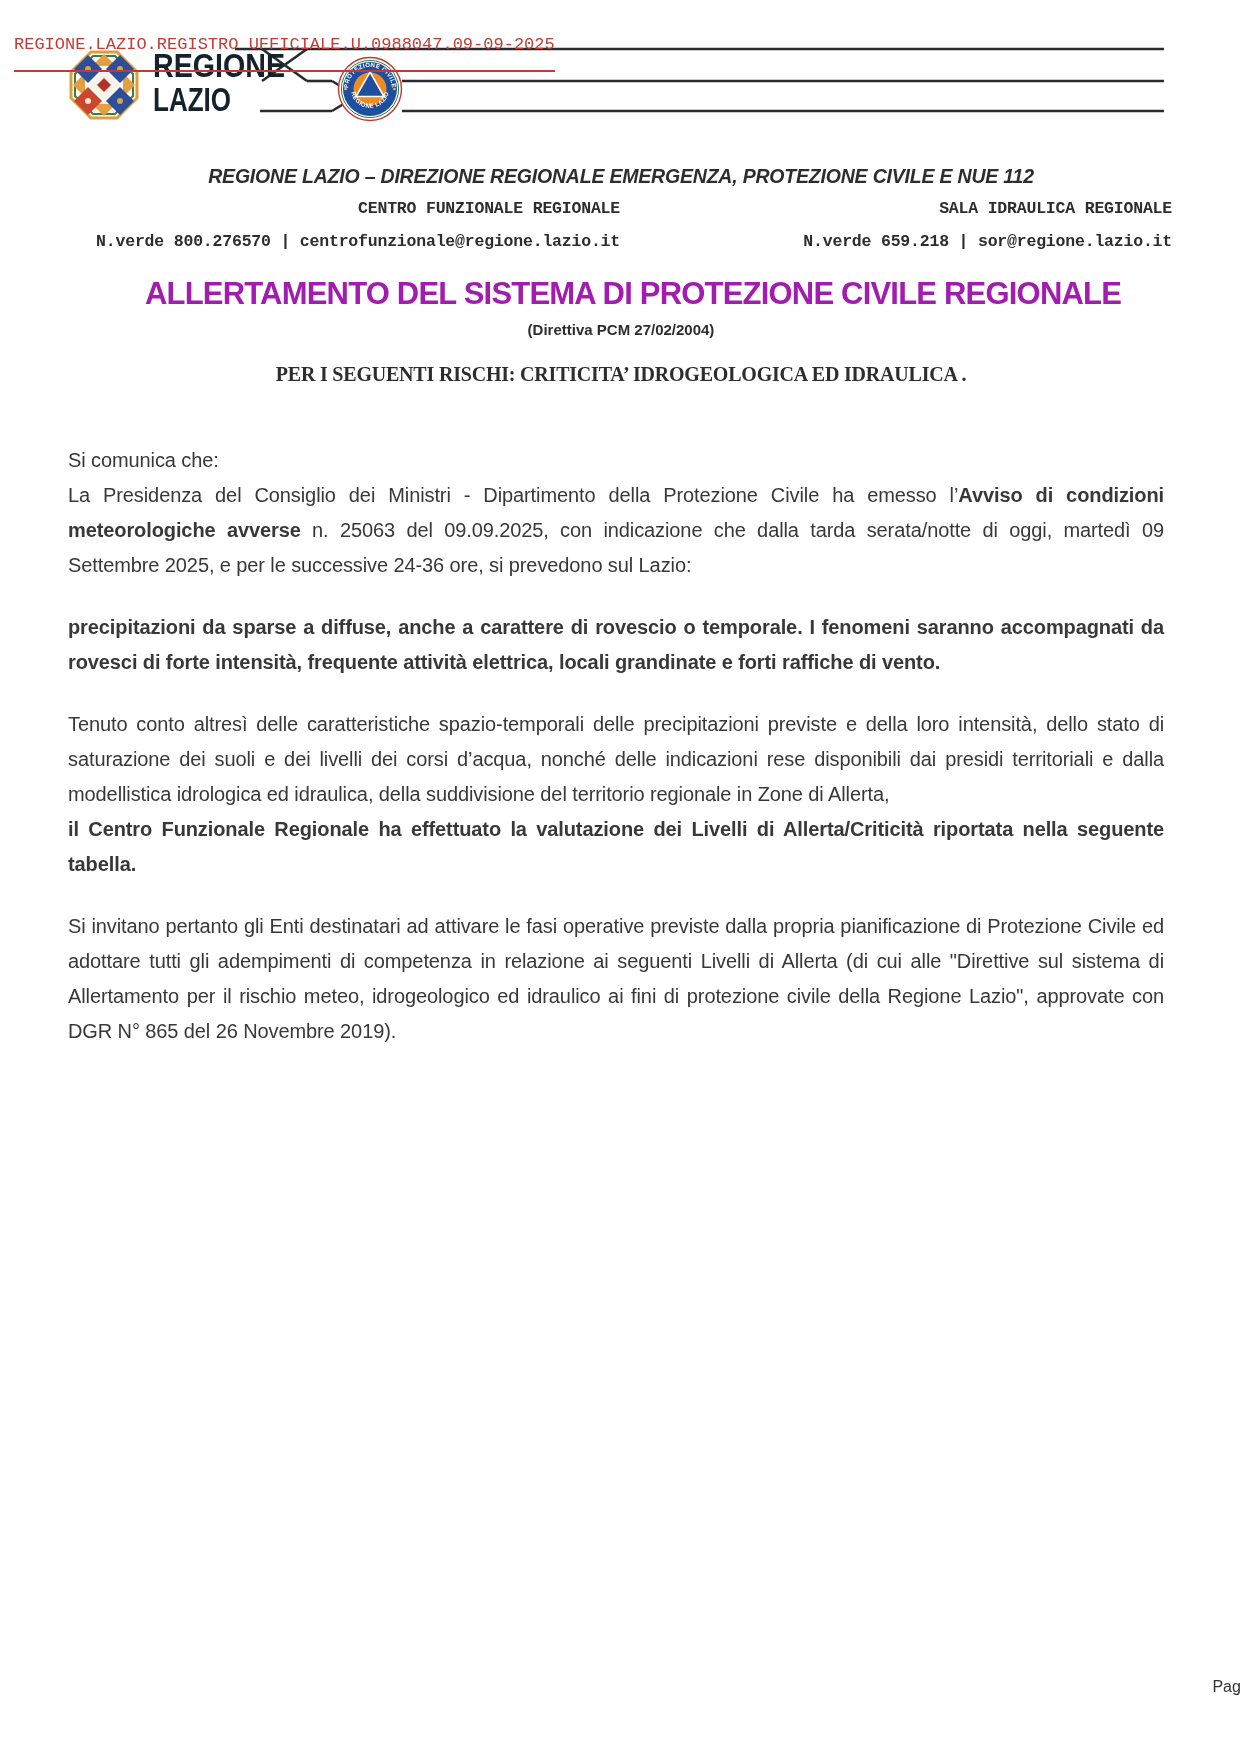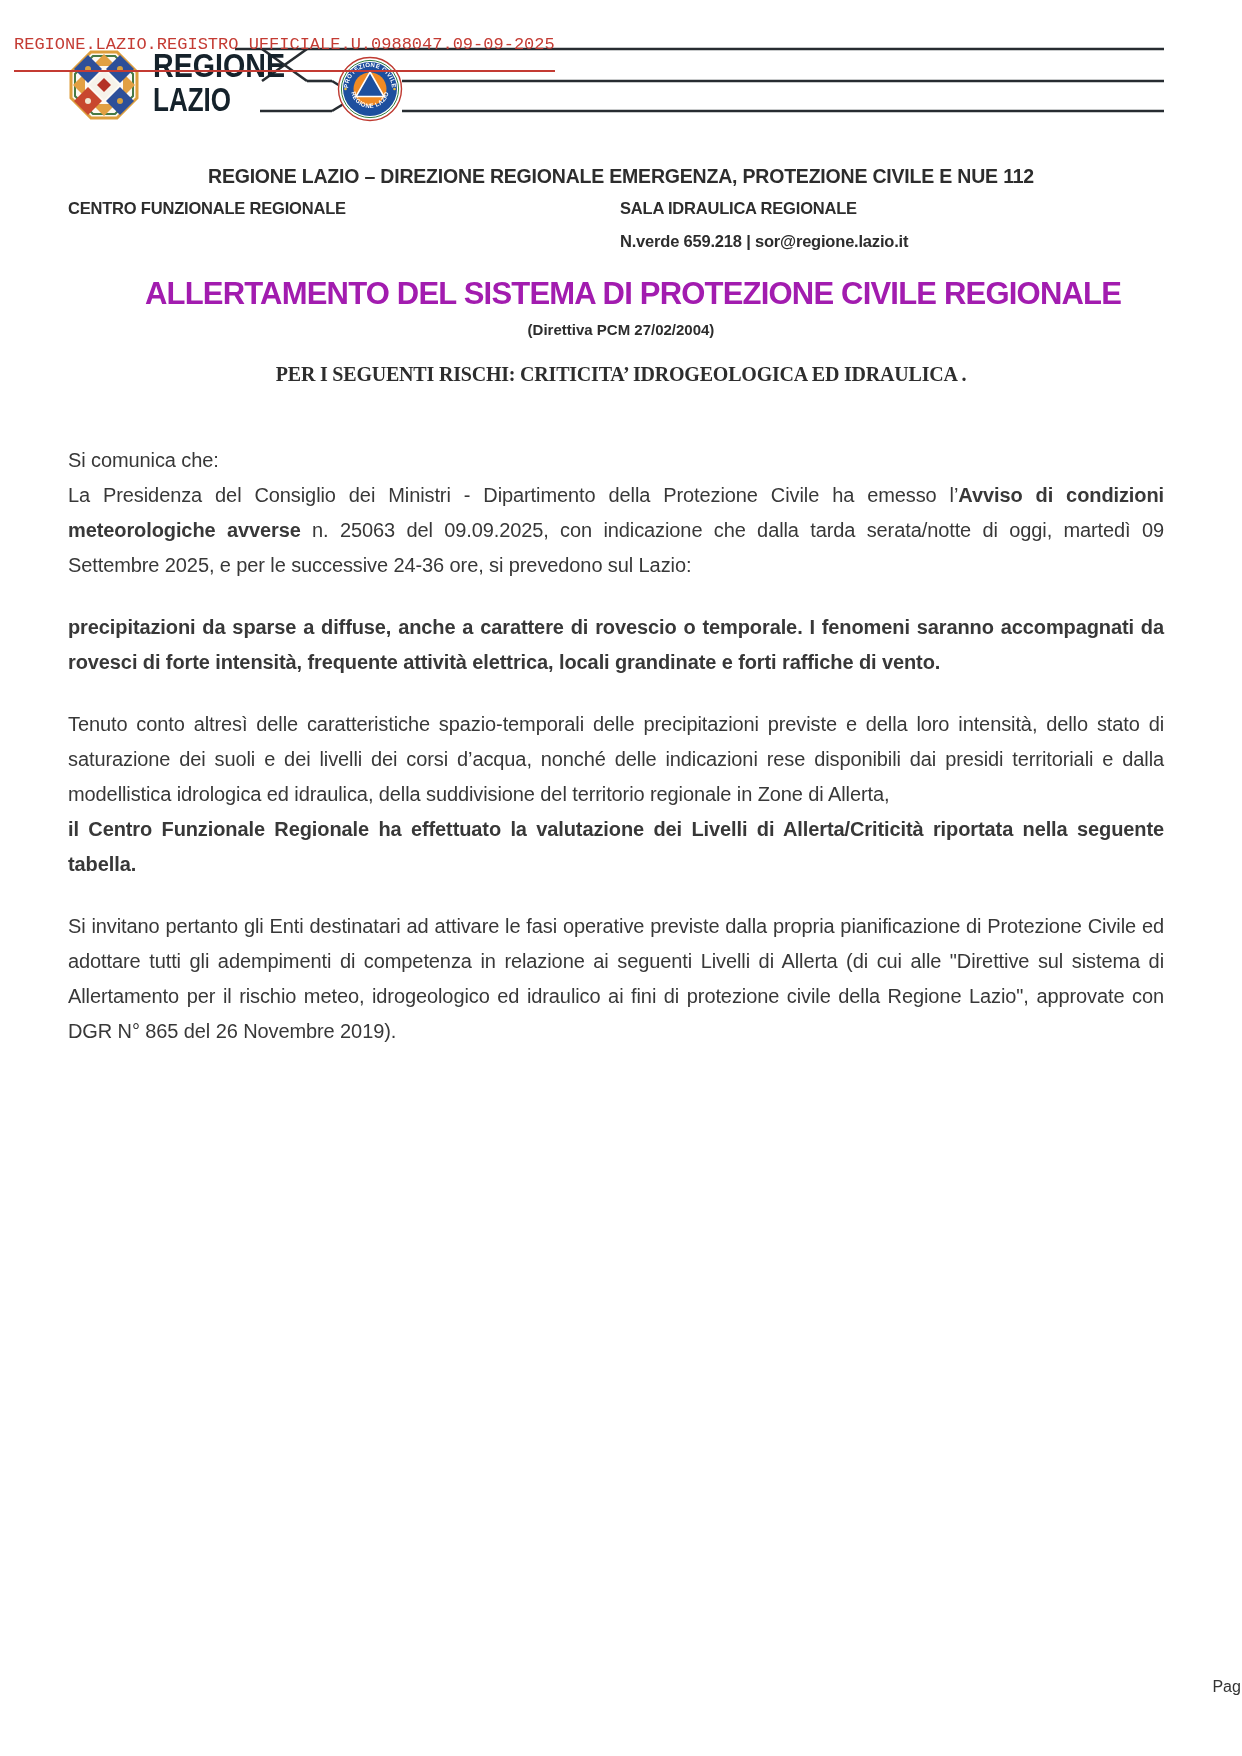--- a/index.html
+++ b/index.html
@@ -27,27 +27,27 @@
   }
   
   .letterhead{
     position:absolute; left:0; top:0; z-index:1;
   }
   
   .header-title{
     position:absolute; top:165px; left:0; width:100%;
     text-align:center;
     font-size:19.5px; font-weight:600; letter-spacing:-0.2px;
-    color:#2d2d2d; z-index:2;
+    color:#2d2d2d; z-index:2;font-style:italic;
   }
   .header-cols{
     position:absolute; top:199px; left:68px; width:1104px;
     display:flex; z-index:2;
   }
-  .header-col{width:50%; text-align:left;}
+  .header-col{width:50%; text-align:right;font-family:Liberation Mono, monospace;}
   .header-col .name{
     font-size:16.5px; font-weight:700; color:#2d2d2d; letter-spacing:-0.2px;
   }
   .header-col .contact{
     margin-top:14px;
     font-size:16.5px; font-weight:700; color:#2d2d2d; letter-spacing:-0.2px;
   }
   .doc-title{
     position:absolute; top:276px; left:0; width:100%;
     text-align:center;
@@ -144,20 +144,21 @@
         <textPath href="#pcArcBottom" startOffset="50%" text-anchor="middle">REGIONE LAZIO</textPath>
       </text>
     </g>
   </svg>
 
   <div class="header-title">REGIONE LAZIO – DIREZIONE REGIONALE EMERGENZA, PROTEZIONE CIVILE E NUE 112</div>
 
   <div class="header-cols">
     <div class="header-col">
       <div class="name">CENTRO FUNZIONALE REGIONALE</div>
+      <div class="contact">N.verde 800.276570 | centrofunzionale@regione.lazio.it</div>
     </div>
     <div class="header-col">
       <div class="name">SALA IDRAULICA REGIONALE</div>
       <div class="contact">N.verde 659.218 | sor@regione.lazio.it</div>
     </div>
   </div>
 
   <div class="doc-title">ALLERTAMENTO DEL SISTEMA DI PROTEZIONE CIVILE REGIONALE</div>
   <div class="doc-subtitle">(Direttiva PCM 27/02/2004)</div>
   <div class="doc-risks">PER I SEGUENTI RISCHI: CRITICITA’ IDROGEOLOGICA ED IDRAULICA .</div>

